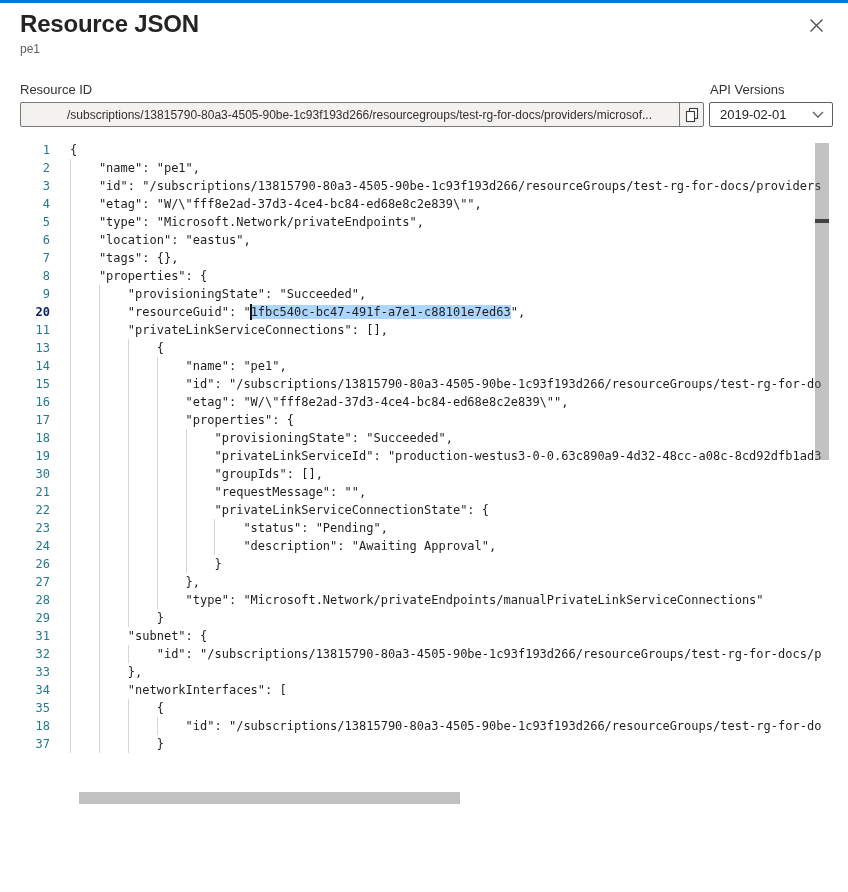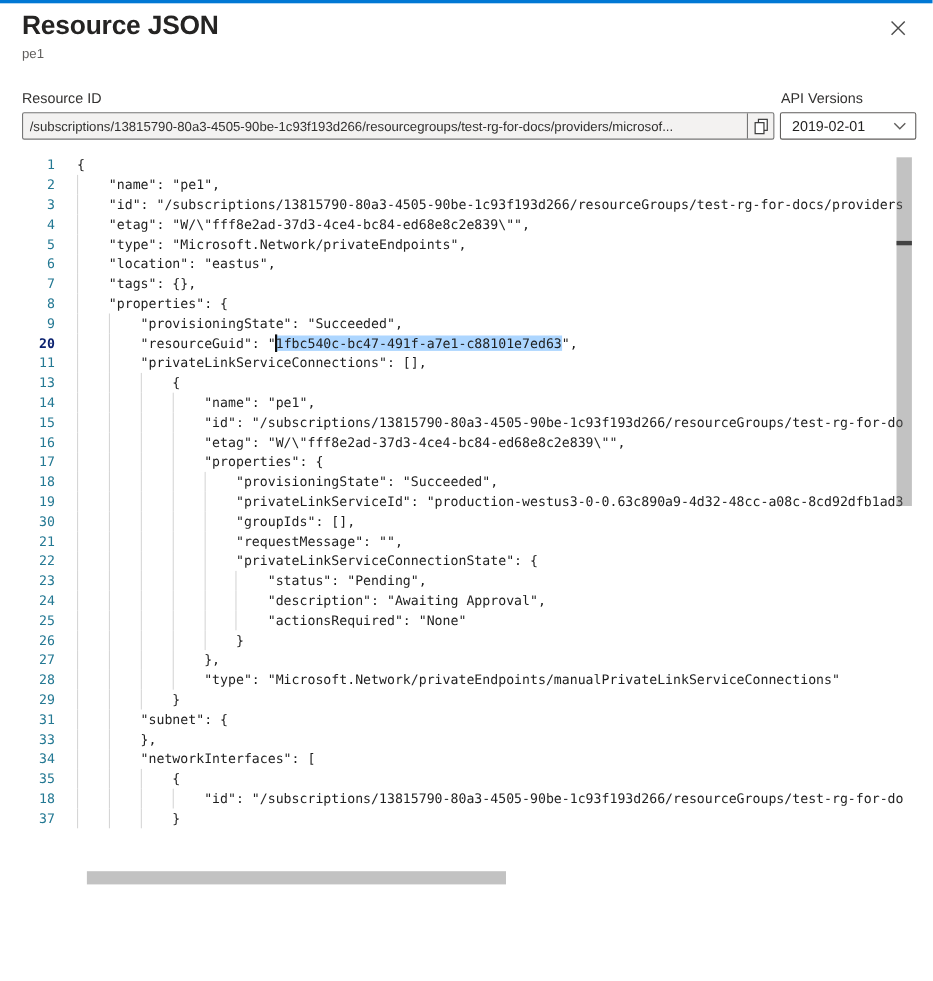--- a/index.html
+++ b/index.html
@@ -10,21 +10,21 @@
   .subtitle{position:absolute;left:20px;top:42px;font-size:12px;color:#605e5c;}
   .close{position:absolute;left:804px;top:13px;width:24px;height:24px;background:transparent;border:none;
          cursor:pointer;padding:0;display:flex;align-items:center;justify-content:center;}
   .label{position:absolute;top:82px;font-size:13px;color:#323130;}
   .label.rid{left:20px;}
   .label.api{left:710px;}
   .idbox{position:absolute;left:20px;top:102px;width:684px;height:25px;border:1px solid #767676;
          border-radius:2px;background:#f3f2f1;display:flex;align-items:stretch;box-sizing:border-box;}
   .idtext{flex:1 1 auto;min-width:0;border:none;background:transparent;outline:none;
           font-family:"Liberation Sans",sans-serif;font-size:12px;color:#323130;padding:0 6px;
-          white-space:nowrap;overflow:hidden;text-overflow:clip;}
+          white-space:nowrap;overflow:hidden;text-overflow:clip;margin-left:40px;}
   .copybtn{flex:0 0 24px;border:none;border-left:1px solid #767676;background:transparent;cursor:pointer;
            display:flex;align-items:center;justify-content:center;padding:0;}
   .dd{position:absolute;left:709px;top:102px;width:124px;height:25px;border:1px solid #605e5c;border-radius:2px;
       background:#fff;box-sizing:border-box;display:flex;align-items:center;cursor:pointer;}
   .dd span{font-size:13px;color:#201f1e;padding-left:10px;flex:1;}
   .dd svg{margin-right:8px;flex:0 0 auto;}
   .editor{position:absolute;left:20px;top:141px;width:810px;height:667px;overflow:hidden;
           font-family:"DejaVu Sans Mono",monospace;font-size:12px;line-height:18px;cursor:text;}
   .row{display:flex;height:18px;}
   .ln{flex:0 0 30px;width:30px;text-align:right;color:#237893;user-select:none;}
@@ -162,42 +162,42 @@
         </div>
         <div class="row">
           <div class="ln">23</div>
           <div class="code"><span class="guide" style="left: 0ch;"></span><span class="guide" style="left: 4ch;"></span><span class="guide" style="left: 8ch;"></span><span class="guide" style="left: 12ch;"></span><span class="guide" style="left: 16ch;"></span><span class="guide" style="left: 20ch;"></span>                        "status": "Pending",</div>
         </div>
         <div class="row">
           <div class="ln">24</div>
           <div class="code"><span class="guide" style="left: 0ch;"></span><span class="guide" style="left: 4ch;"></span><span class="guide" style="left: 8ch;"></span><span class="guide" style="left: 12ch;"></span><span class="guide" style="left: 16ch;"></span><span class="guide" style="left: 20ch;"></span>                        "description": "Awaiting Approval",</div>
         </div>
         <div class="row">
-          <div class="ln">25</div>
-          <div class="code"><span class="guide" style="left: 0ch;"></span><span class="guide" style="left: 4ch;"></span><span class="guide" style="left: 8ch;"></span><span class="guide" style="left: 12ch;"></span><span class="guide" style="left: 16ch;"></span><span class="guide" style="left: 20ch;"></span>                        "actionsRequired": "None"</div>
-        </div>
-        <div class="row">
           <div class="ln">26</div>
           <div class="code"><span class="guide" style="left: 0ch;"></span><span class="guide" style="left: 4ch;"></span><span class="guide" style="left: 8ch;"></span><span class="guide" style="left: 12ch;"></span><span class="guide" style="left: 16ch;"></span>                    }</div>
         </div>
         <div class="row">
           <div class="ln">27</div>
           <div class="code"><span class="guide" style="left: 0ch;"></span><span class="guide" style="left: 4ch;"></span><span class="guide" style="left: 8ch;"></span><span class="guide" style="left: 12ch;"></span>                },</div>
         </div>
         <div class="row">
           <div class="ln">28</div>
           <div class="code"><span class="guide" style="left: 0ch;"></span><span class="guide" style="left: 4ch;"></span><span class="guide" style="left: 8ch;"></span><span class="guide" style="left: 12ch;"></span>                "type": "Microsoft.Network/privateEndpoints/manualPrivateLinkServiceConnections"</div>
         </div>
         <div class="row">
           <div class="ln">29</div>
           <div class="code"><span class="guide" style="left: 0ch;"></span><span class="guide" style="left: 4ch;"></span><span class="guide" style="left: 8ch;"></span>            }</div>
         </div>
         <div class="row">
           <div class="ln">31</div>
           <div class="code"><span class="guide" style="left: 0ch;"></span><span class="guide" style="left: 4ch;"></span>        "subnet": {</div>
+        </div>
+        <div class="row">
+          <div class="ln">32</div>
+          <div class="code"><span class="guide" style="left: 0ch;"></span><span class="guide" style="left: 4ch;"></span><span class="guide" style="left: 8ch;"></span>            "id": "/subscriptions/13815790-80a3-4505-90be-1c93f193d266/resourceGroups/test-rg-for-docs/p</div>
         </div>
         <div class="row">
           <div class="ln">33</div>
           <div class="code"><span class="guide" style="left: 0ch;"></span><span class="guide" style="left: 4ch;"></span>        },</div>
         </div>
         <div class="row">
           <div class="ln">34</div>
           <div class="code"><span class="guide" style="left: 0ch;"></span><span class="guide" style="left: 4ch;"></span>        "networkInterfaces": [</div>
         </div>
         <div class="row">

